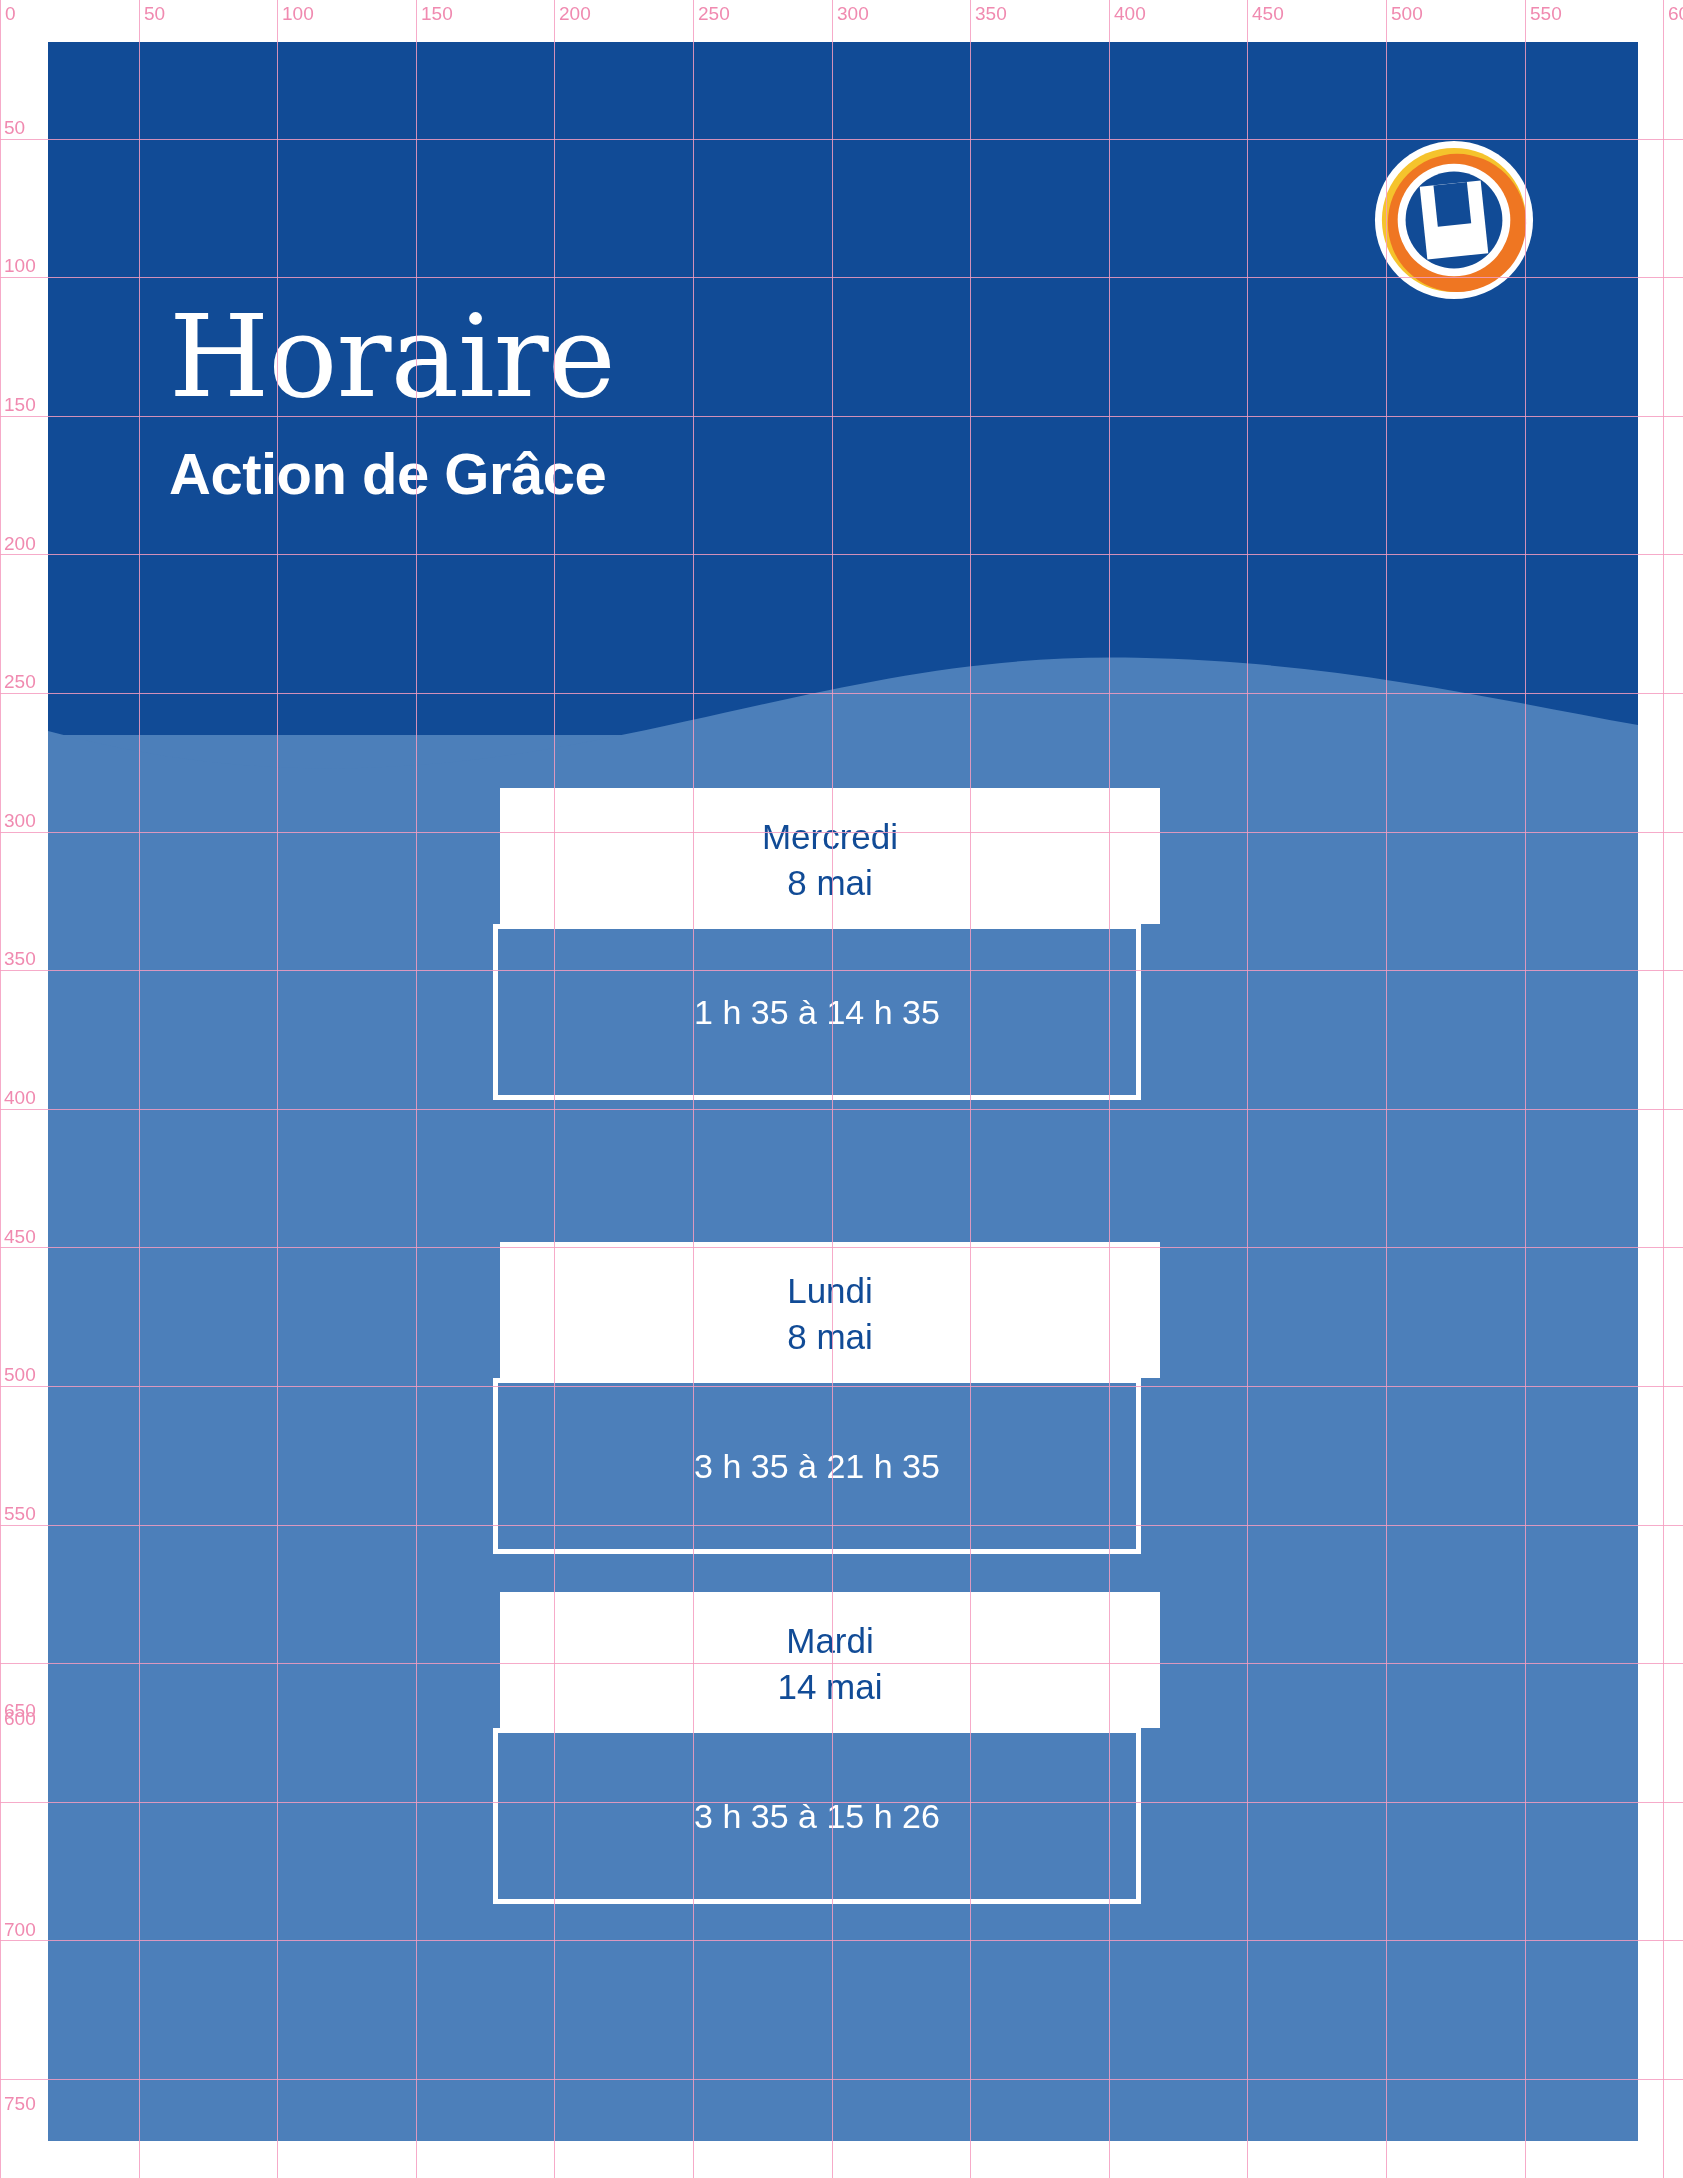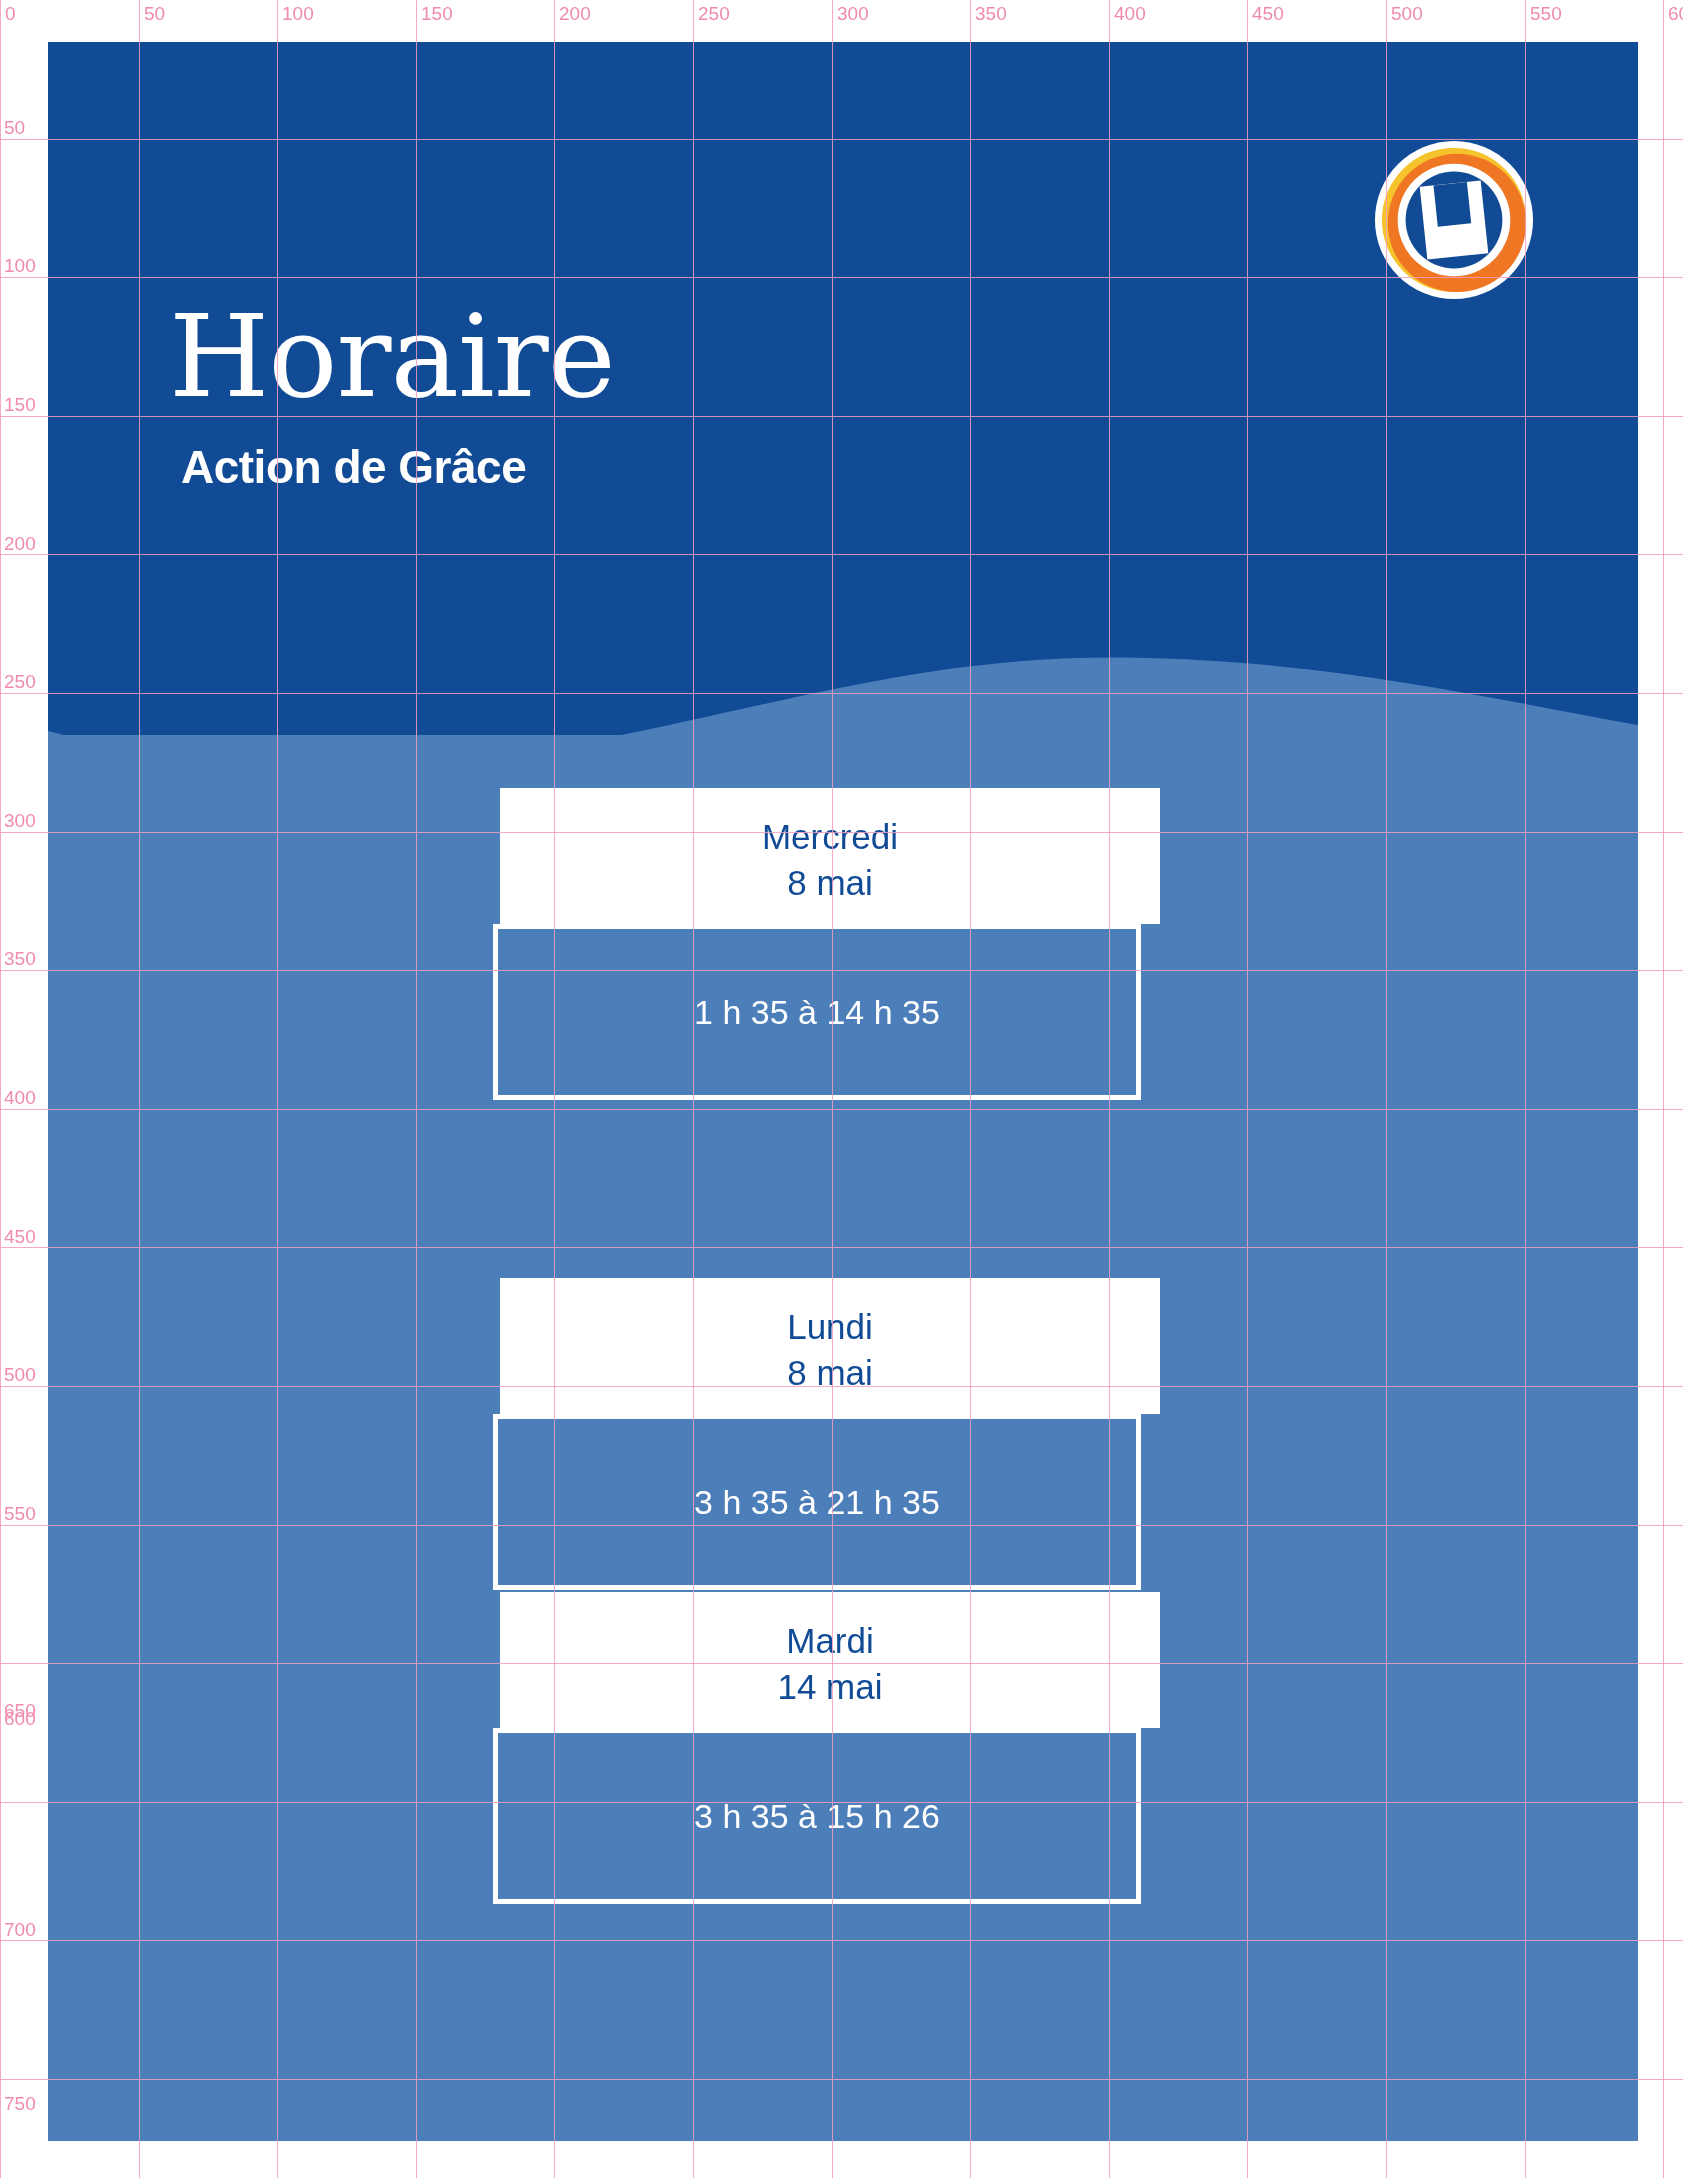--- a/index.html
+++ b/index.html
@@ -84,23 +84,23 @@
     font-weight: normal;
     font-size: 115px;
     line-height: 1.0;
     color: #ffffff;
     margin: 0;
     letter-spacing: -1px;
   }
   #poster-subtitle {
     font-family: "Liberation Sans", sans-serif;
     font-weight: bold;
-    font-size: 46px;
+    font-size: 58px;
     color: #ffffff;
-    margin: 26px 0 0 12px;
+    margin: 26px 0 0 0;
     letter-spacing: -0.5px;
   }
 
   
   #logo {
     position: absolute;
     right: 102px;
     top: 96px;
     width: 164px;
     height: 164px;
@@ -176,21 +176,21 @@
   <div class="card" style="top:746px;">
     <div class="card-head">
       <span class="card-day">Mercredi</span>
       <span class="card-date">8 mai</span>
     </div>
     <div class="card-body">
       <div class="card-hours">1 h 35 à 14 h 35</div>
     </div>
   </div>
 
-  <div class="card" style="top:1236px;">
+  <div class="card" style="top:1200px;">
     <div class="card-head">
       <span class="card-day">Lundi</span>
       <span class="card-date">8 mai</span>
     </div>
     <div class="card-body">
       <div class="card-hours">3 h 35 à 21 h 35</div>
     </div>
   </div>
 
   <div class="card" style="top:1550px;">

